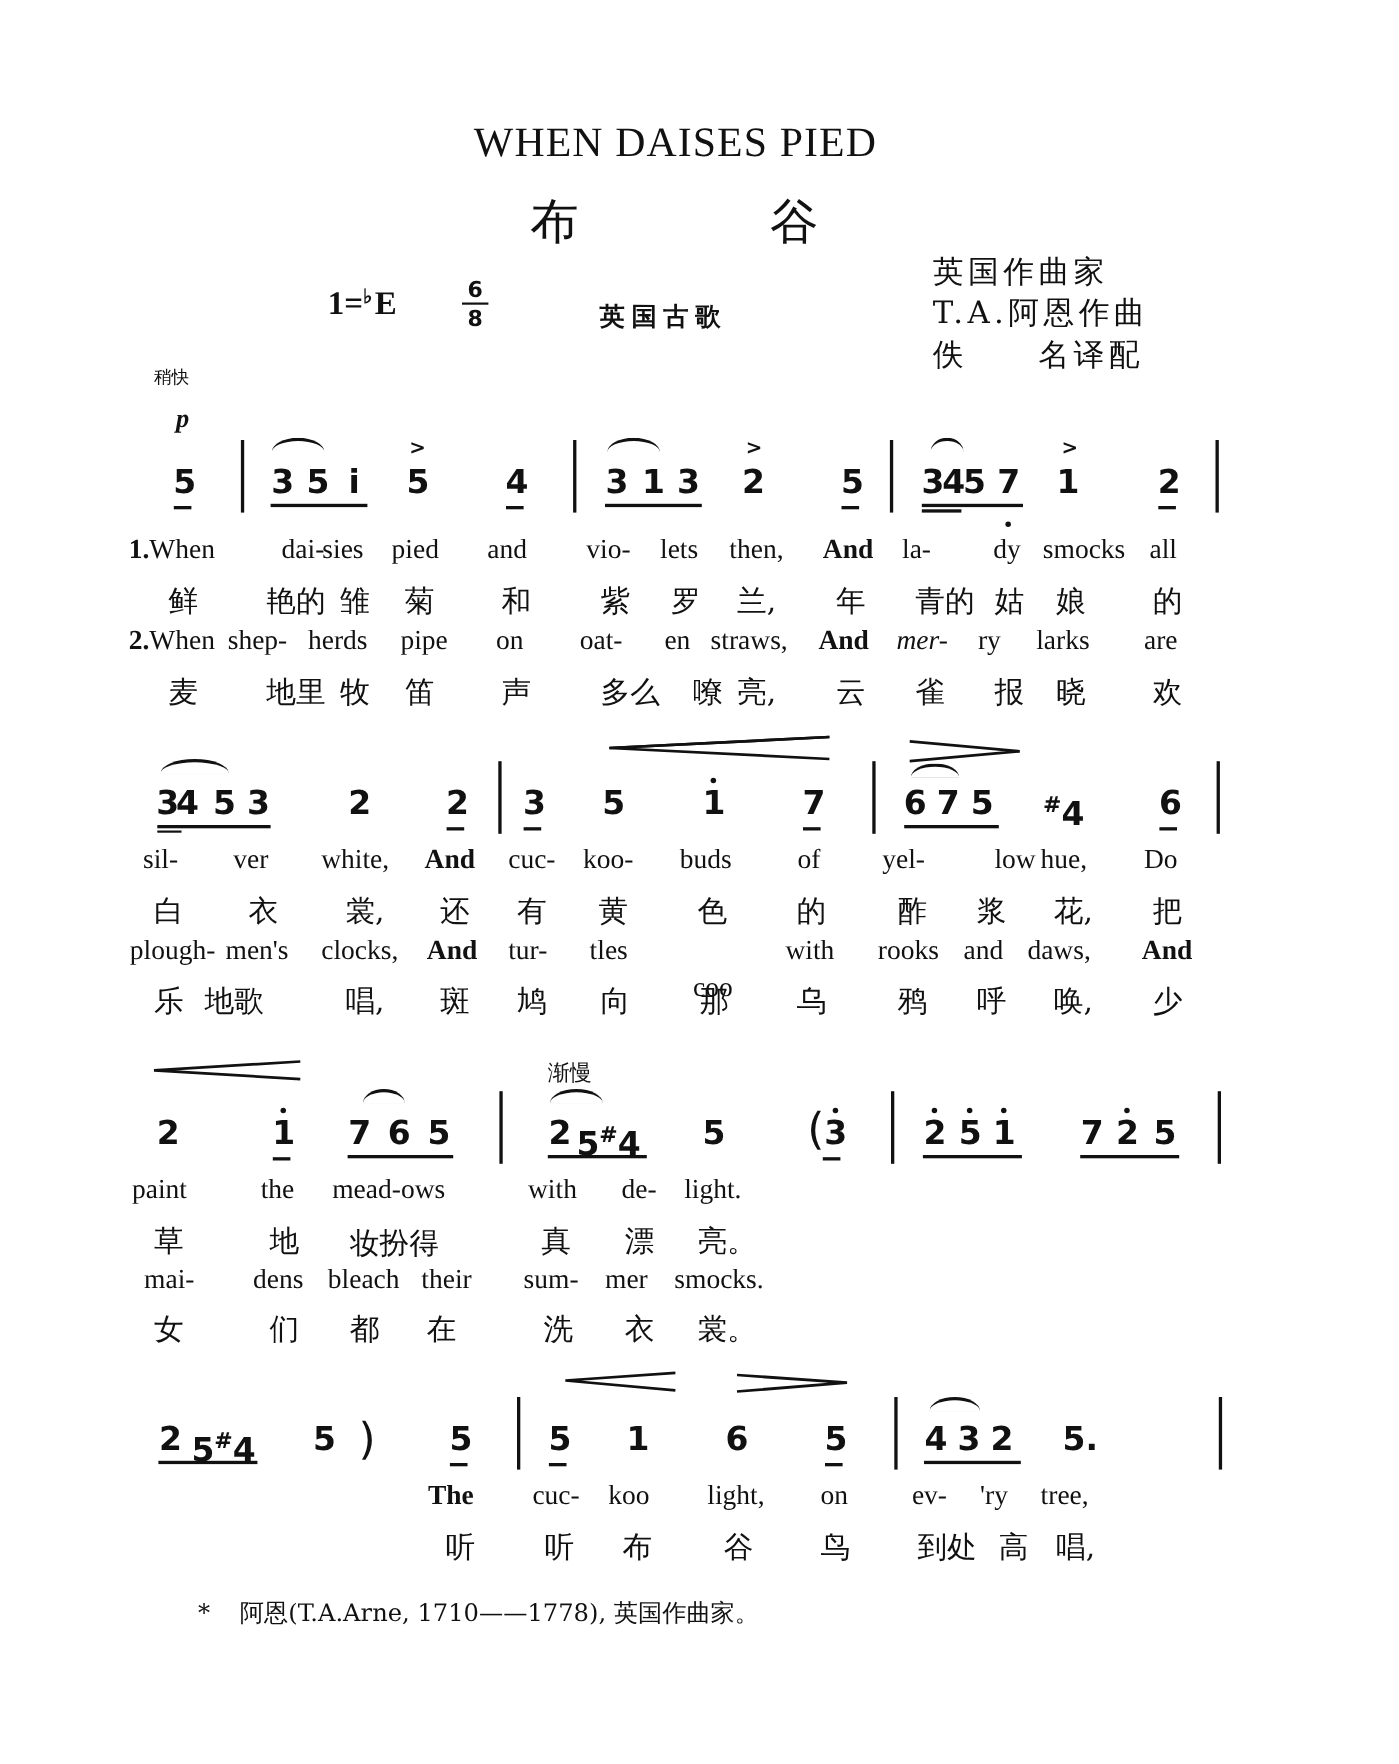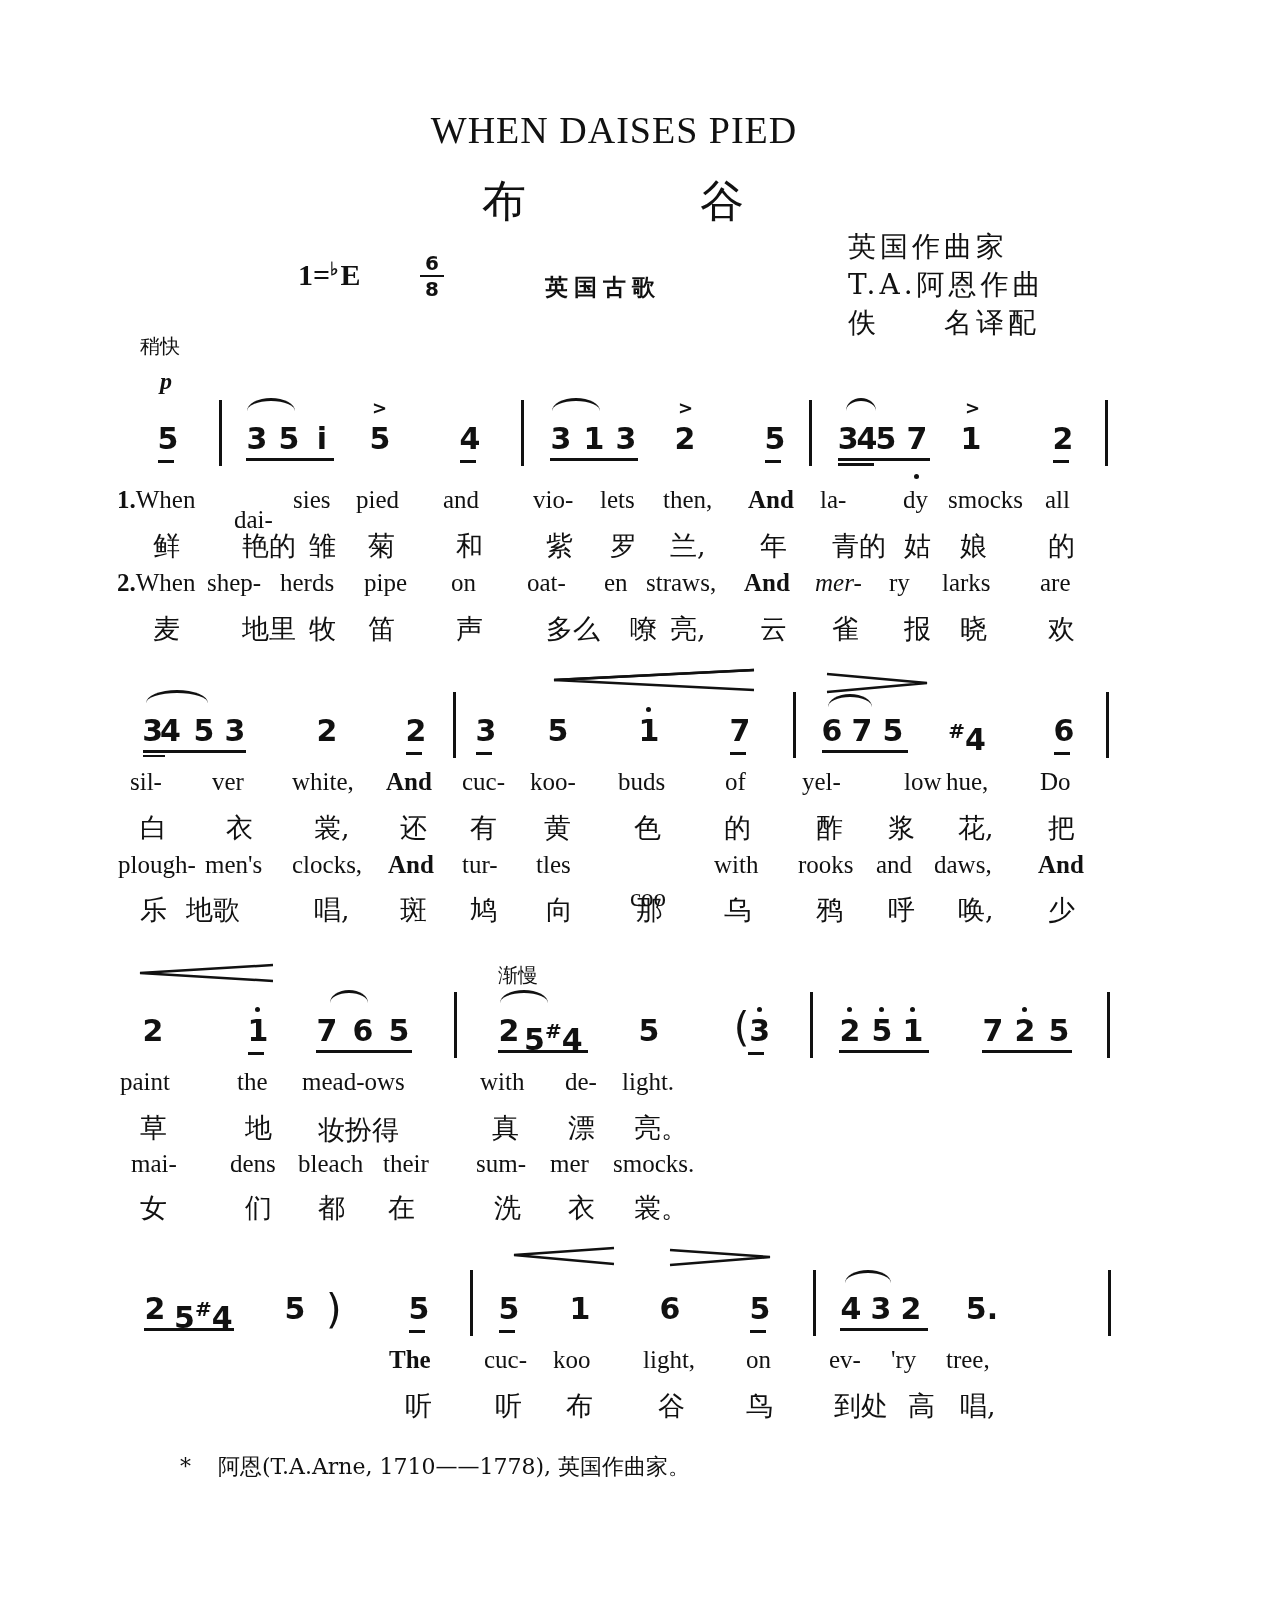--- a/index.html
+++ b/index.html
@@ -6,21 +6,21 @@
   body { width:1272px; height:1604px; position:relative; overflow:hidden; color:#111; font-family:"DejaVu Serif", serif; }
   .abs { position:absolute; }
   .title-en { left:0; width:1228px; top:108px; text-align:center; font-family:"Liberation Serif", serif; font-size:38px; letter-spacing:1px; }
   .title-zh { top:172px; font-size:44px; font-family:"DejaVu Serif", serif; }
   .key { left:298px; top:258px; font-family:"Liberation Serif", serif; font-weight:bold; font-size:30px; }
   .key sup { font-size:18px; vertical-align:10px; margin-right:2px; }
   .timesig { left:420px; top:252px; width:24px; text-align:center; font-family:"DejaVu Sans", sans-serif; font-weight:bold; font-size:20px; line-height:22px; }
   .timesig .bar { border-top:2px solid #111; margin:1px 0; }
   .origin { left:545px; top:272px; font-size:23px; letter-spacing:6px; font-weight:bold; }
   .credits { left:848px; top:228px; font-size:28px; line-height:38px; letter-spacing:4px; }
-  .tempo { left:140px; top:333px; font-size:20px; }
+  .tempo { left:140px; top:333px; font-size:16px; }
   .dyn { left:160px; top:368px; font-family:"Liberation Serif", serif; font-style:italic; font-weight:bold; font-size:24px; }
   .note { font-family:"DejaVu Sans", sans-serif; font-weight:bold; font-size:30px; line-height:30px; text-align:center; width:26px; }
   .ul { position:absolute; height:3px; background:#111; }
   .dot { position:absolute; width:5px; height:5px; border-radius:50%; background:#111; }
   .barline { position:absolute; width:3px; background:#111; }
   .slur { position:absolute; border-top:3px solid #111; border-radius:50% 50% 0 0 / 100% 100% 0 0; height:10px; }
   .accent { position:absolute; font-family:"DejaVu Sans", sans-serif; font-size:18px; font-weight:bold; }
   .lyr-en { font-family:"Liberation Serif", serif; font-size:25px; white-space:nowrap; }
   .lyr-zh { font-size:27px; white-space:nowrap; }
   .hairpin { position:absolute; }
@@ -90,21 +90,21 @@
   <div class="dot" style="left:914px;top:474px;"></div>
   <div class="accent" style="left:965px;top:397px;">&gt;</div>
   <div class="abs note" style="left:958px;top:424px;">1</div>
   <div class="abs note" style="left:1050px;top:424px;">2</div>
   <div class="ul" style="left:1053px;top:460px;width:16px;"></div>
   <div class="barline" style="left:1105px;top:400px;height:66px;"></div>
 
   <div class="abs lyr-en" style="left:117px;top:486px;">
     <span style="font-weight:bold">1.</span><span>When</span>
   </div>
-  <div class="abs lyr-en" style="left:234px;top:486px;margin-top:20px;">dai-</div>
+  <div class="abs lyr-en" style="left:256px;top:486px;">dai-</div>
   <div class="abs lyr-en" style="left:293px;top:486px;">sies</div>
   <div class="abs lyr-en" style="left:356px;top:486px;">pied</div>
   <div class="abs lyr-en" style="left:443px;top:486px;">and</div>
   <div class="abs lyr-en" style="left:533px;top:486px;">vio-</div>
   <div class="abs lyr-en" style="left:600px;top:486px;">lets</div>
   <div class="abs lyr-en" style="left:663px;top:486px;">then,</div>
   <div class="abs lyr-en" style="left:748px;top:486px;font-weight:bold;">And</div>
   <div class="abs lyr-en" style="left:820px;top:486px;">la-</div>
   <div class="abs lyr-en" style="left:903px;top:486px;">dy</div>
   <div class="abs lyr-en" style="left:948px;top:486px;">smocks</div>

